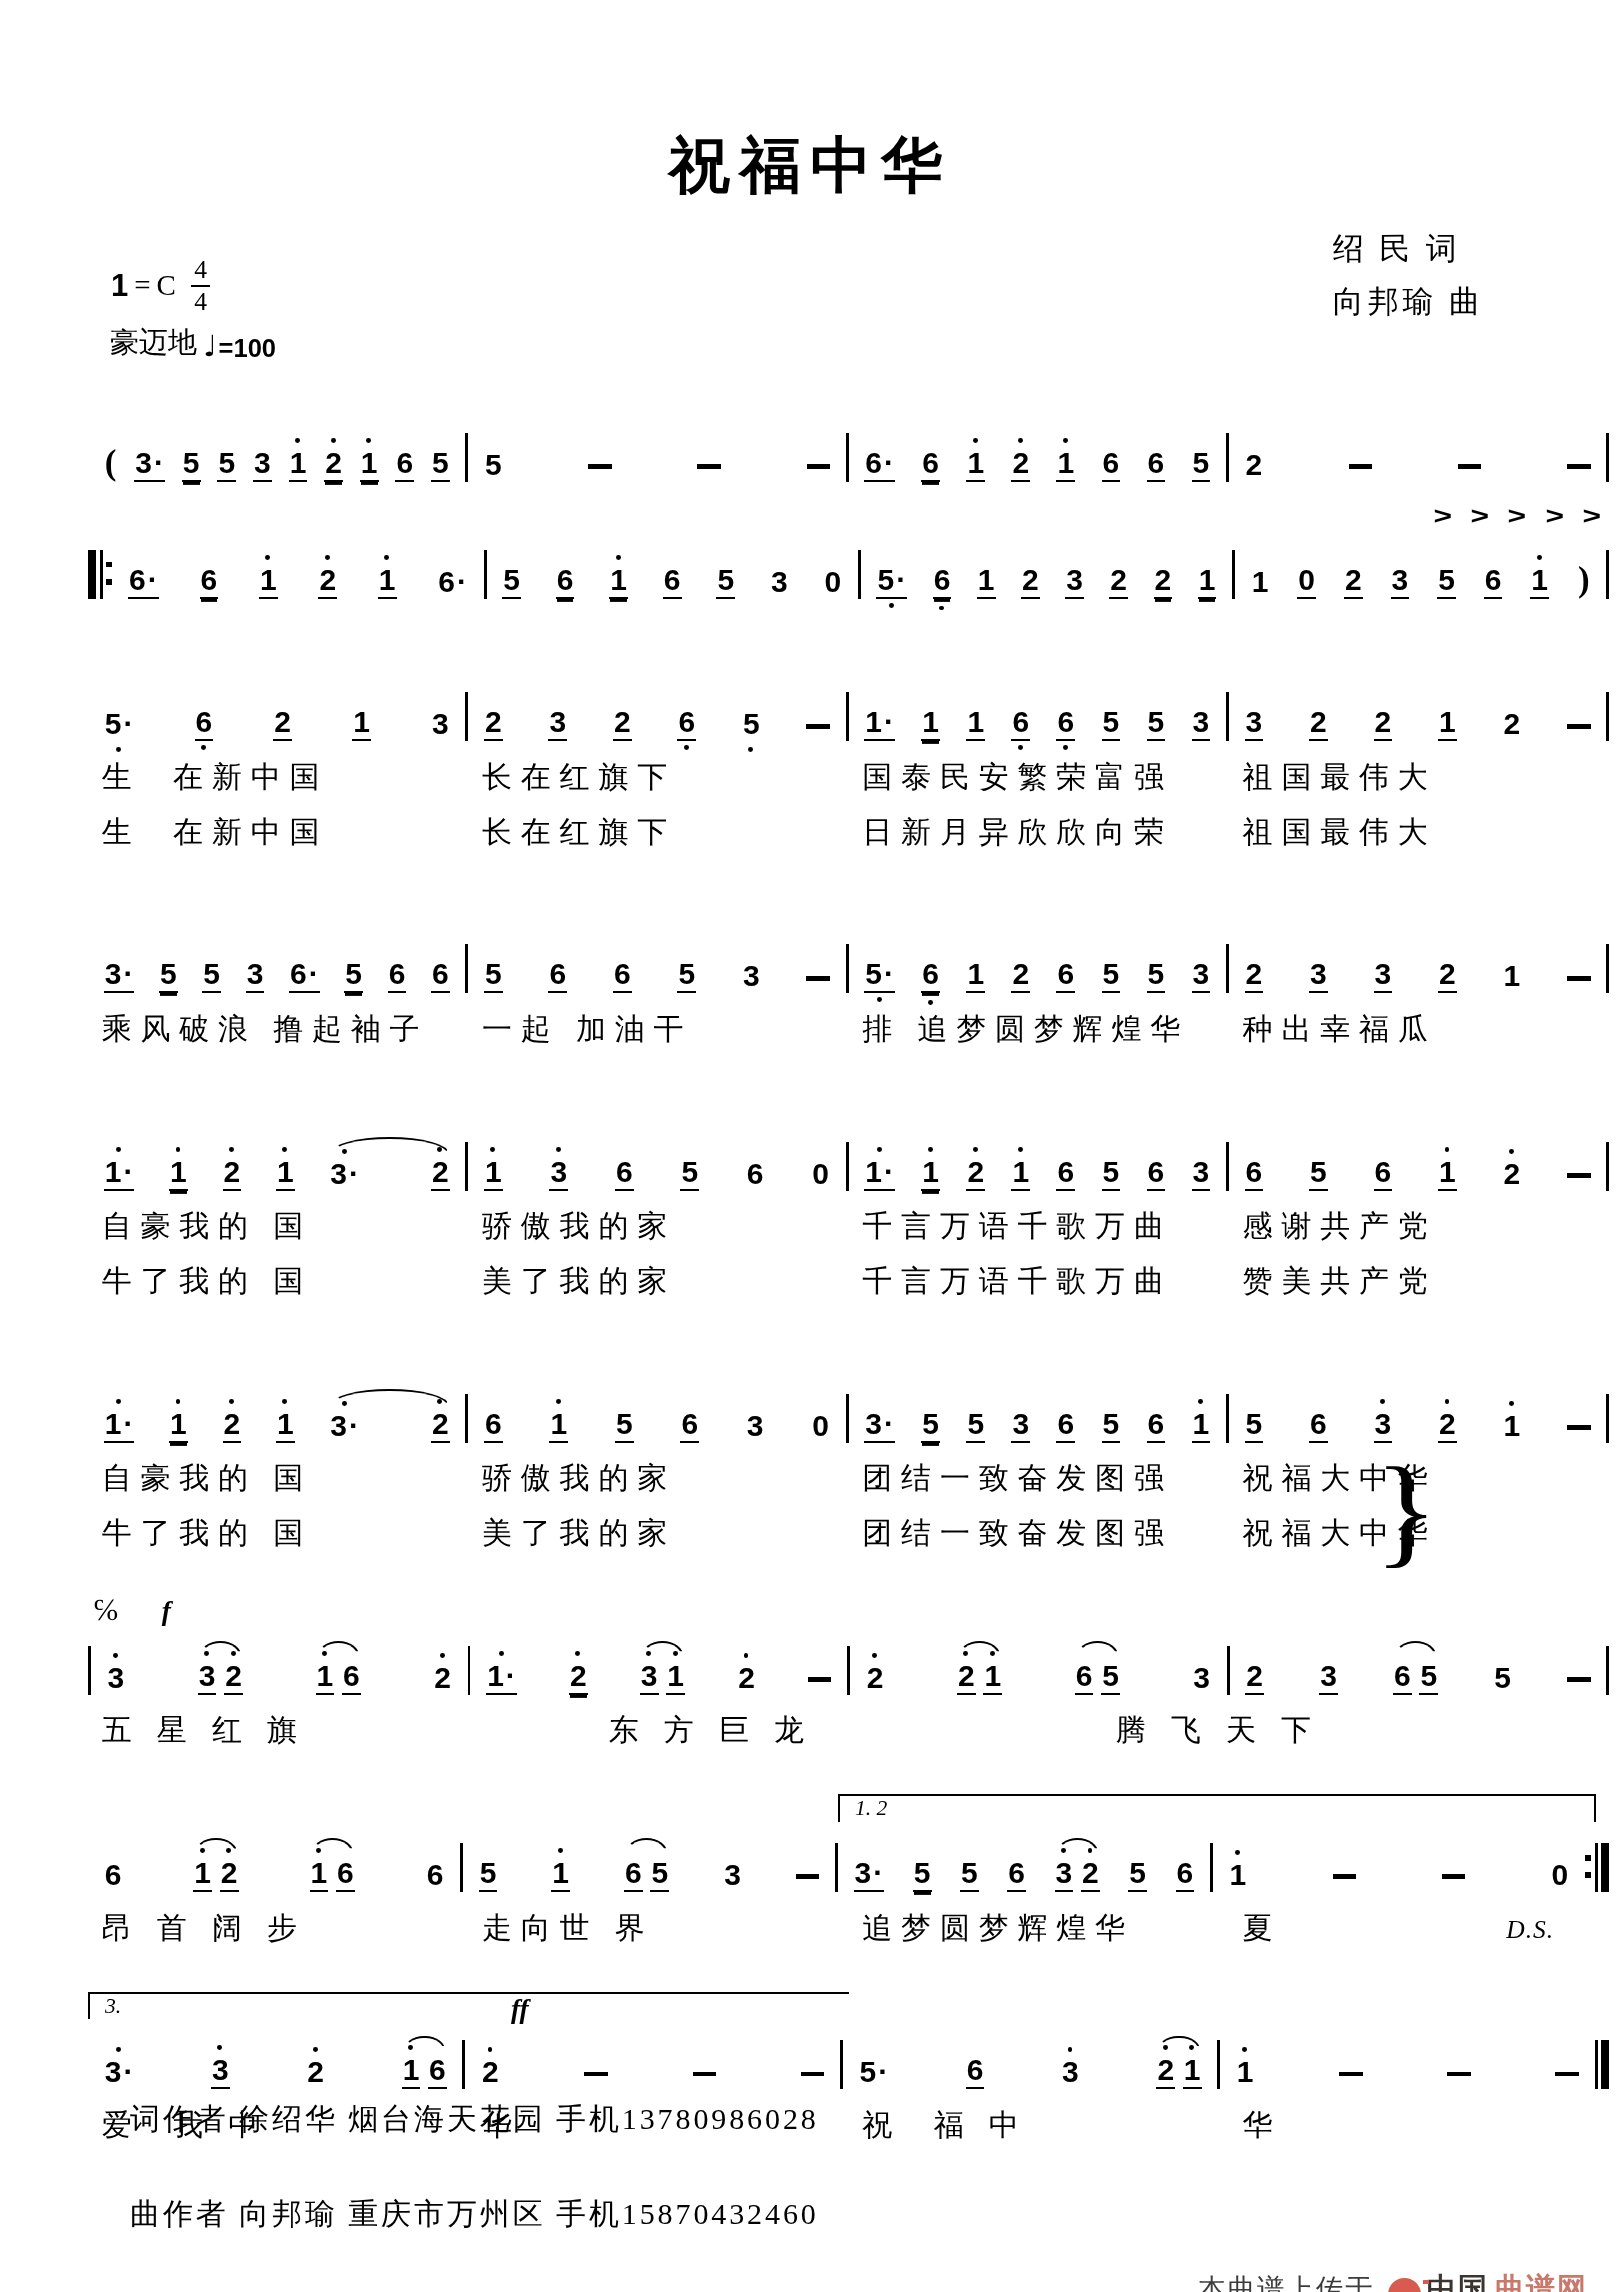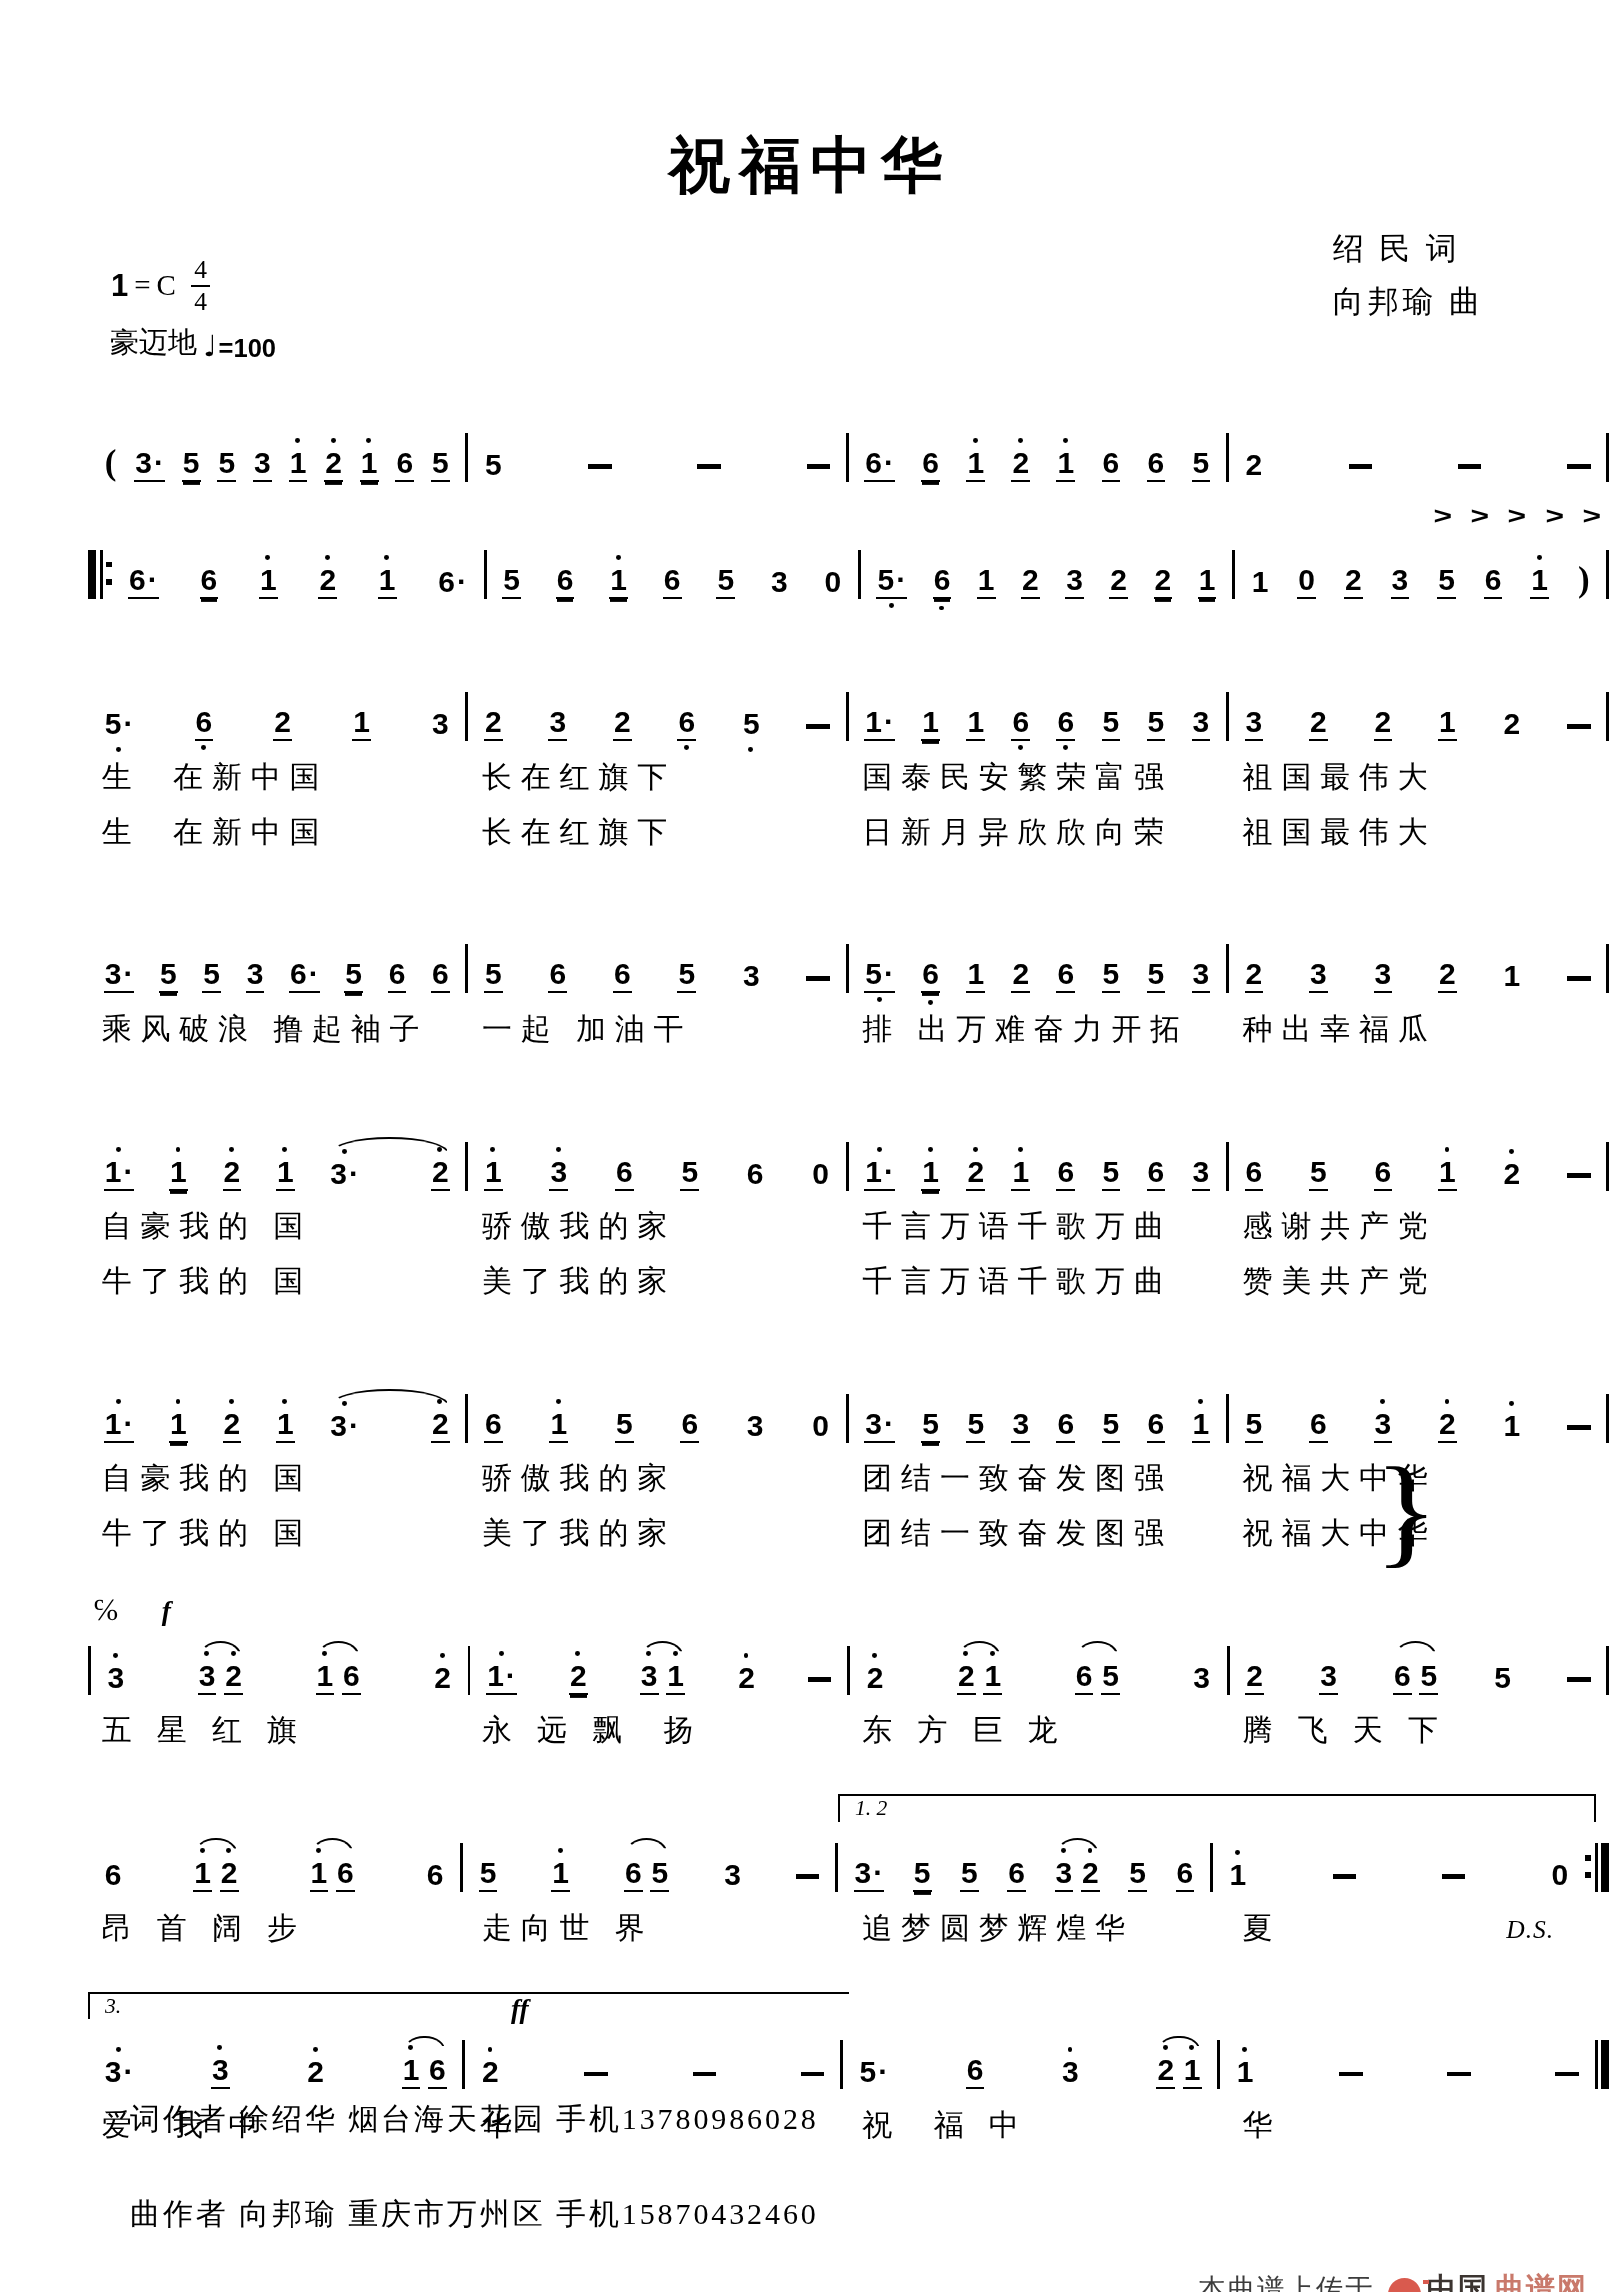--- a/index.html
+++ b/index.html
@@ -384,21 +384,21 @@
               <span class="dash"></span>
             </div>
           </div>
           <span class="bars">
             <i class="b"></i>
           </span>
         </div>
         <div class="lyric-row">
           <div class="lcell">乘风破浪 撸起袖子</div>
           <div class="lcell">一起 加油干</div>
-          <div class="lcell">排 出万难奋力开拓</div>
+          <div class="lcell">排 追梦圆梦辉煌华</div>
           <div class="lcell">种出幸福瓜</div>
         </div>
       </div>
       <div class="system">
         <div class="staff-row">
           <div class="measure">
             <div class="above"></div>
             <div class="notes">
               <span class="note u1">1<span class="aug">·</span><i class="hd"></i></span>
               <span class="note u2">1<i class="hd"></i></span>
@@ -622,21 +622,20 @@
               <span class="note">5</span>
               <span class="dash"></span>
             </div>
           </div>
           <span class="bars">
             <i class="b"></i>
           </span>
         </div>
         <div class="lyric-row">
           <div class="lcell">五 星 红 旗</div>
-          <div class="lcell">永 远 飘  扬</div>
           <div class="lcell">东 方 巨 龙</div>
           <div class="lcell">腾 飞 天 下</div>
         </div>
       </div>
       <div class="system">
         <div class="staff-row">
           <div class="measure">
             <div class="above"></div>
             <div class="notes">
               <span class="note">6</span>

